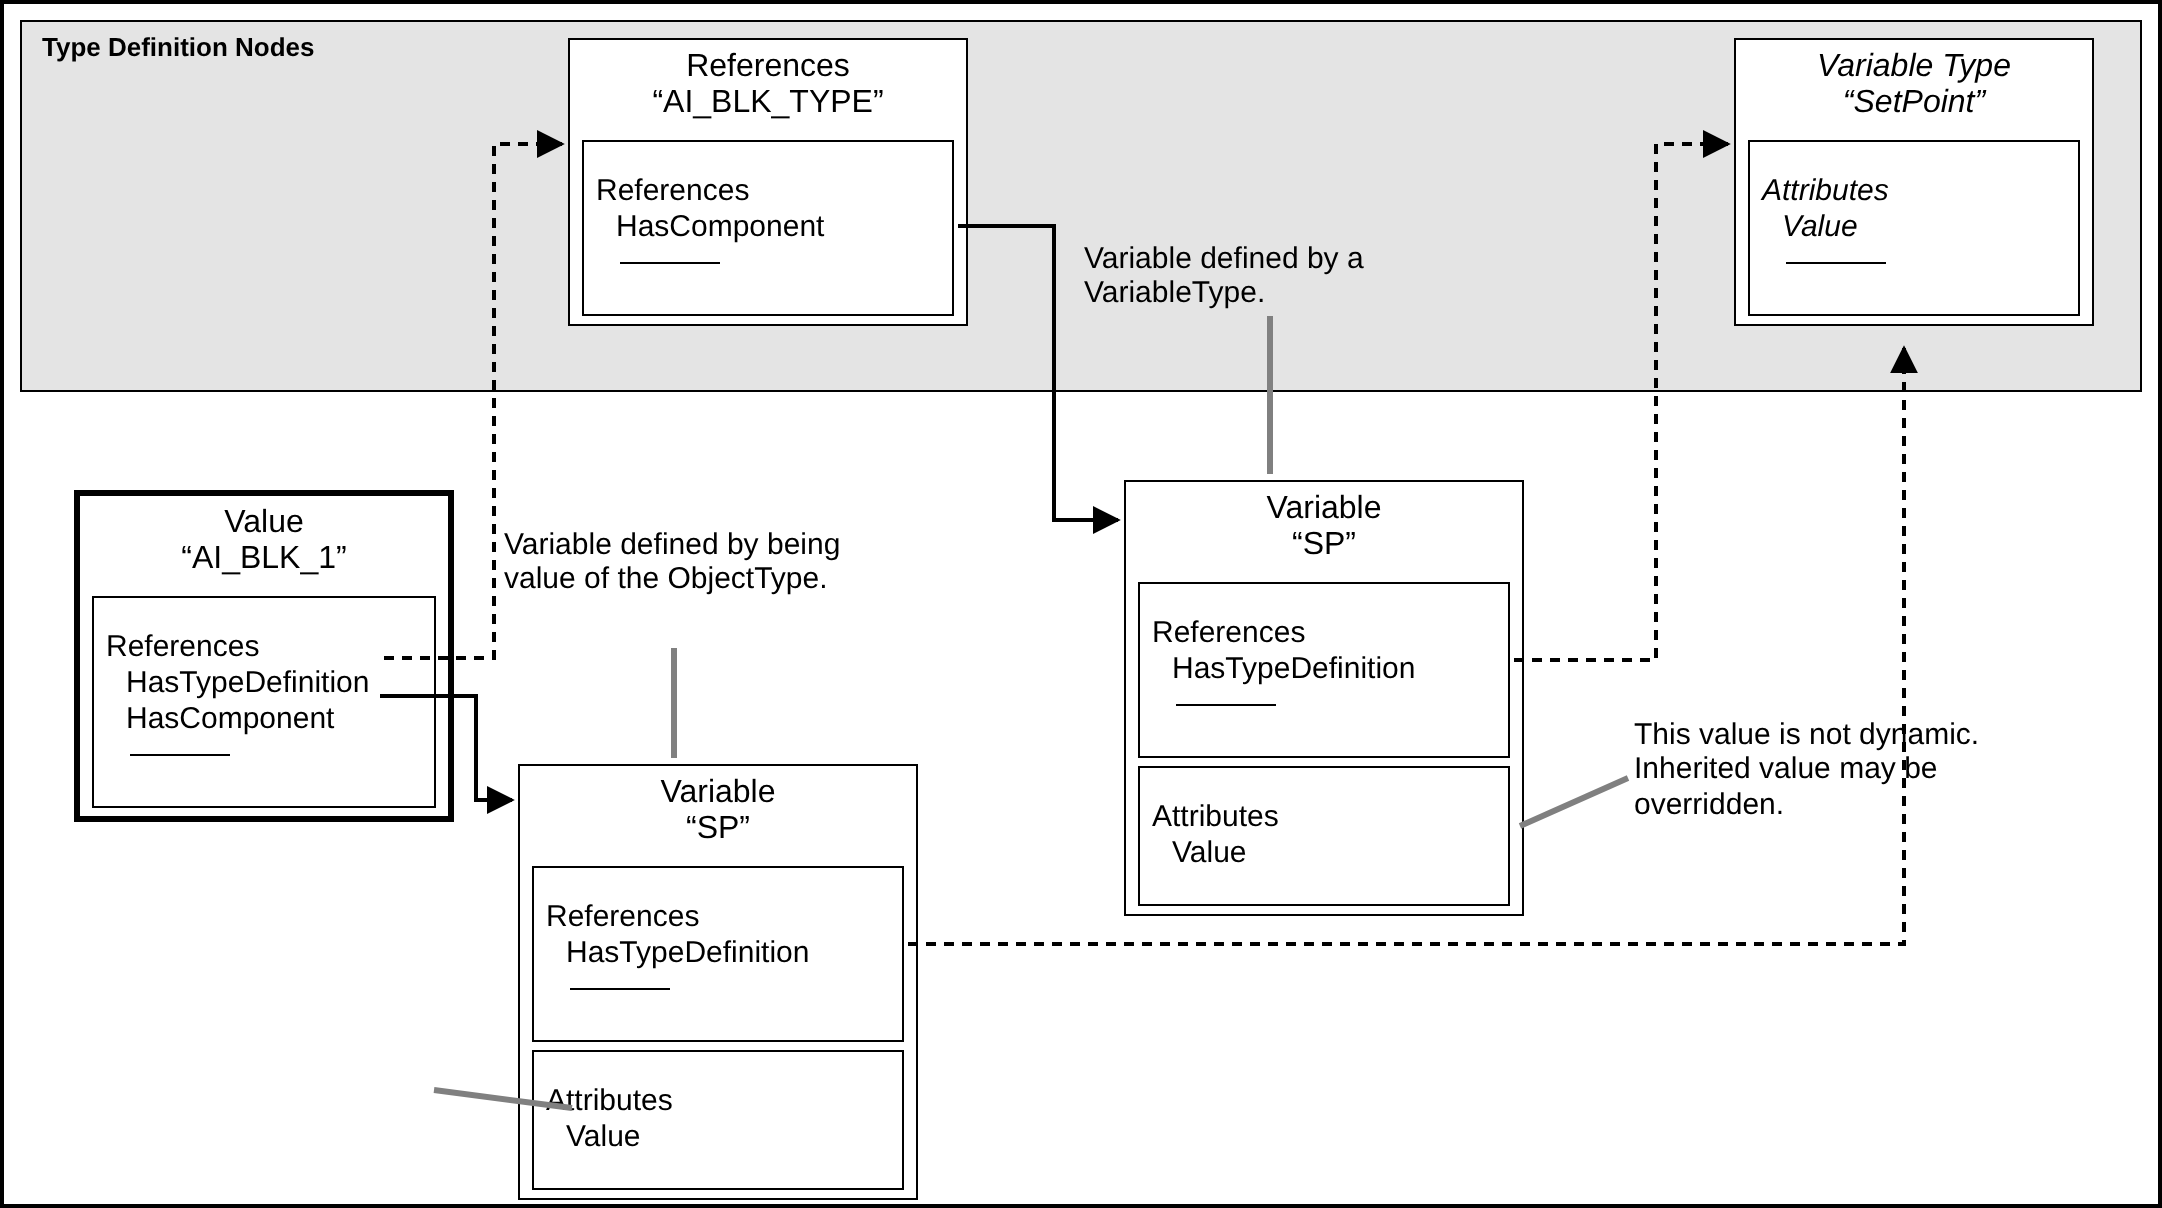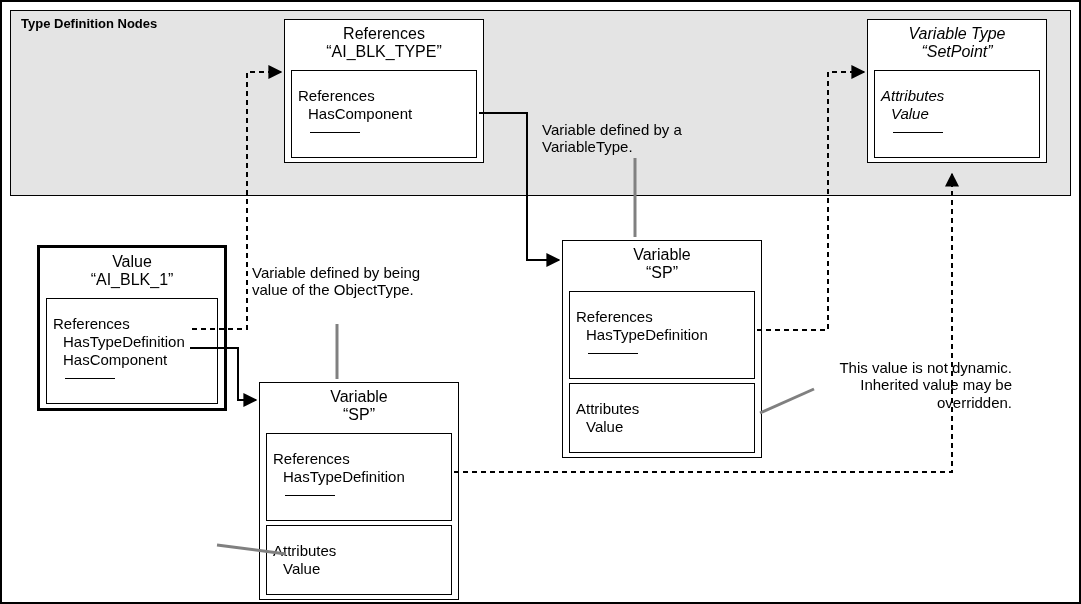--- a/index.html
+++ b/index.html
@@ -68,21 +68,21 @@
     border-bottom: 1.5px solid #000;
     width: 50px;
     margin-left: 12px;
     margin-top: 6px;
     margin-bottom: 4px;
   }
   .ann {
     position: absolute;
     font-size: 15px;
     line-height: 1.15;
-    text-align: right;
+    text-align: left;
   }
   .ann.center { text-align:left; }
 
   svg.lines {
     position: absolute;
     left: 0; top: 0;
     width: 1081px;
     height: 604px;
     pointer-events: none;
   }

